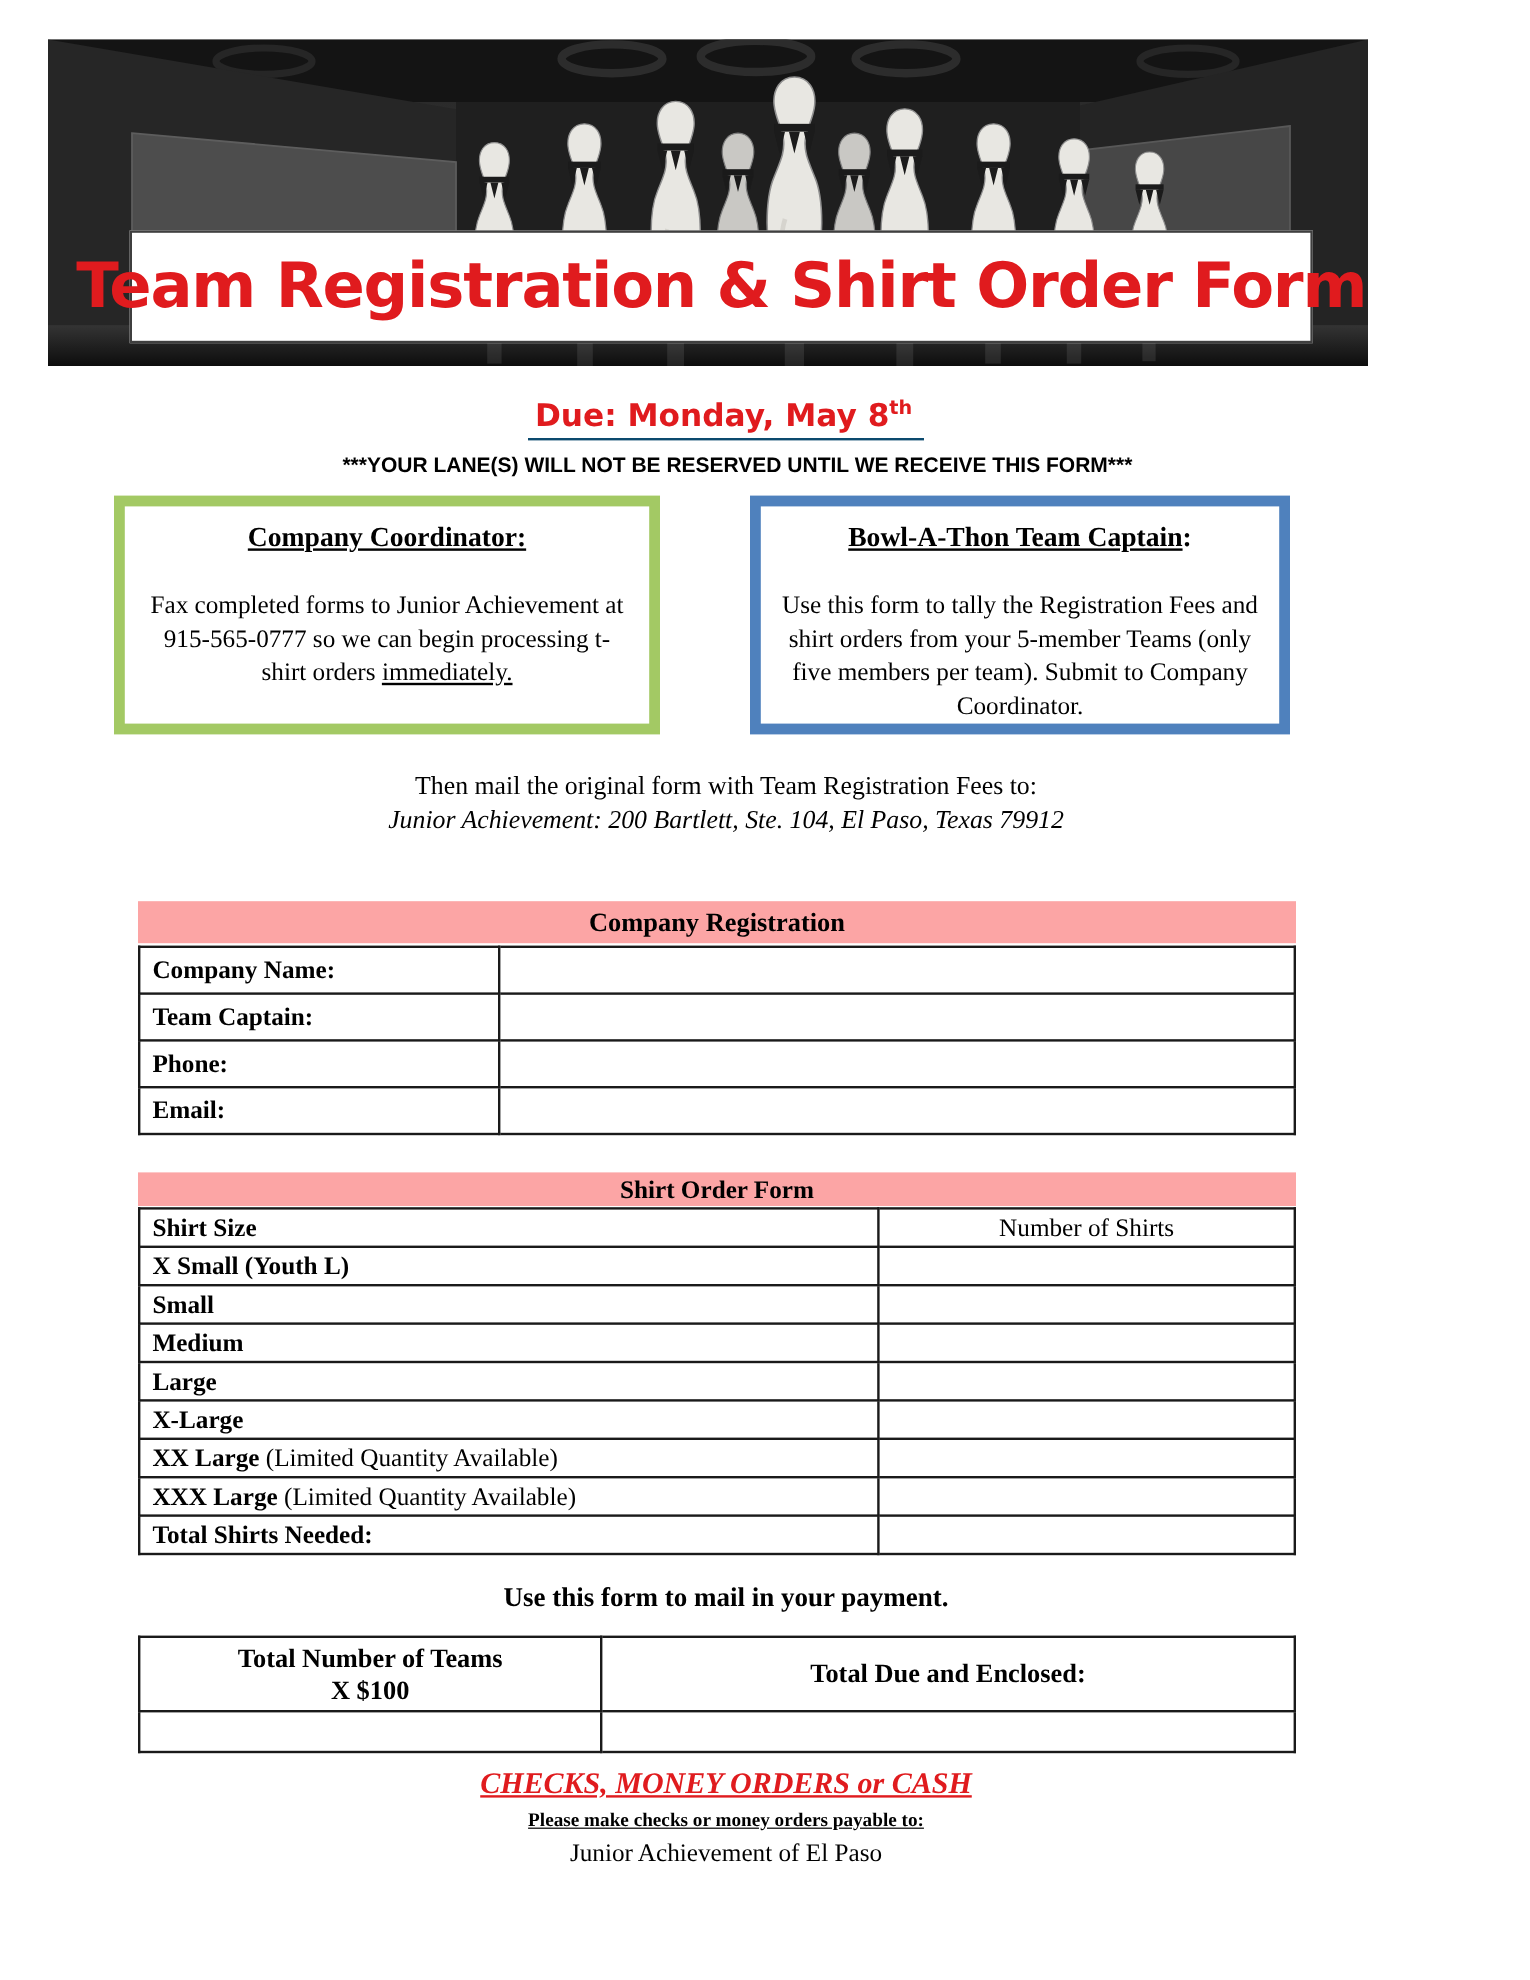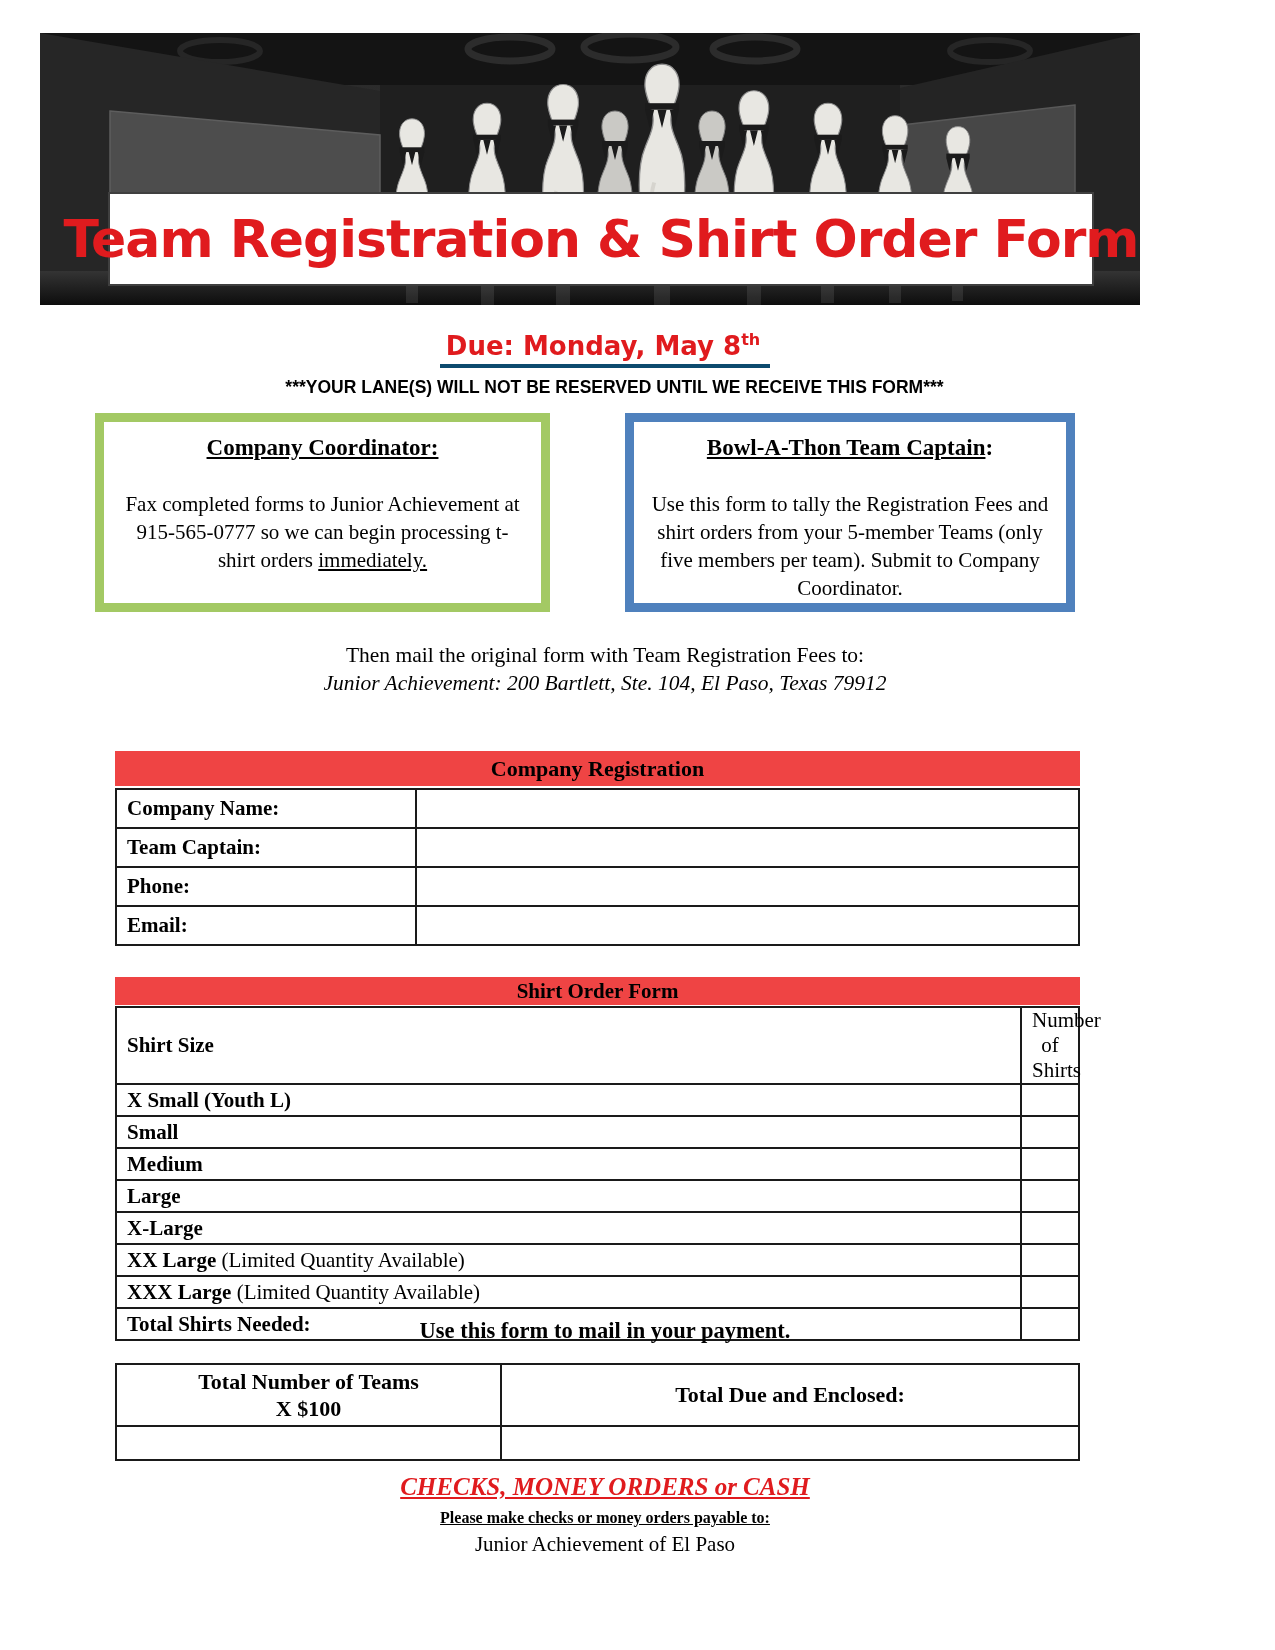--- a/index.html
+++ b/index.html
@@ -11,52 +11,52 @@
   .photo-header { position:absolute; left:40px; top:33px; width:1100px; height:272px; background:#1c1c1c; }
   .photo-header svg { position:absolute; inset:0; display:block; }
   .title-box { position:absolute; left:68px; top:159px; width:986px; height:94px;
     background:#ffffff; border:2px solid #3f3f3f; display:flex; align-items:center; justify-content:center; }
   .page-title { font-family:"DejaVu Sans", sans-serif; font-weight:700; font-size:52px;
     letter-spacing:-1px; color:#e01b1e; white-space:nowrap; }
 
   
   .centered { position:absolute; left:0; width:1210px; text-align:center; }
   .due-line { top:330px; font-family:"DejaVu Sans", sans-serif; font-weight:700; font-size:26px; color:#e01b1e; }
-  .due-underline { display:inline-block; border-bottom:4px solid #0c4a6e; padding:0 10px 3px 6px; }
+  .due-underline { display:inline-block; border-bottom:2px solid #0c4a6e; padding:0 10px 3px 6px; }
   .due-line sup { font-size:16px; vertical-align:super; }
   .warning-line { top:377px; font-family:"Liberation Sans", sans-serif; font-weight:700; font-size:17.5px; color:#000;padding-left:19px; }
 
   
   .boxes-row { position:absolute; top:413px; left:95px; width:980px; display:flex; }
   .info-box { background:#fff; height:199px; padding:13px 14px 8px; text-align:center; }
   .box-green { width:455px; border:9px solid #a3c964; margin-right:75px; }
   .box-blue  { width:450px; border:9px solid #4f81bd; }
   .box-heading { font-size:23px; font-weight:700; }
   .box-heading .u { text-decoration:underline; }
   .box-body { margin-top:30px; font-size:21px; line-height:1.33; }
   .u-inline { text-decoration:underline; }
 
   
   .mail-block { top:641px; font-size:21.5px; line-height:1.32; }
   .mail-line2 { font-style:italic; }
 
   
   .tbl-wrap { position:absolute; left:115px; width:965px; }
-  .table-title { background:#ef4444; text-align:center; font-weight:700; }
+  .table-title { background:#fca5a5; text-align:center; font-weight:700; }
   .company-wrap { top:751px; }
   .company-wrap .table-title { height:35px; line-height:35px; font-size:22px; margin-bottom:2px; }
   table { border-collapse:collapse; width:965px; table-layout:fixed; }
   td { border:2px solid #1a1a1a; font-size:21px; vertical-align:middle; padding:2px 10px; }
   .company-table td { height:39px; }
   .company-table .label-cell { width:300px; font-weight:700; }
 
   .shirt-wrap { top:977px; }
   .shirt-wrap .table-title { height:28px; line-height:28px; font-size:21px; margin-bottom:1px; }
   .shirt-table td { height:32px; padding:0 10px; }
-  .shirt-table .size-cell { width:905px; font-weight:700; }
+  .shirt-table .size-cell { width:616px; font-weight:700; }
   .shirt-table .size-cell .note { font-weight:400; }
   .shirt-table .qty-head { text-align:center; font-weight:400; }
 
   .pay-instruction { top:1318px; font-size:22.5px; font-weight:700; }
 
   .payment-wrap { top:1363px; }
   .payment-table td { text-align:center; font-weight:700; font-size:22px; line-height:1.25; }
   .payment-table .head-row td { height:62px; }
   .payment-table .value-row td { height:34px; }
   .payment-table .col1 { width:385px; }

